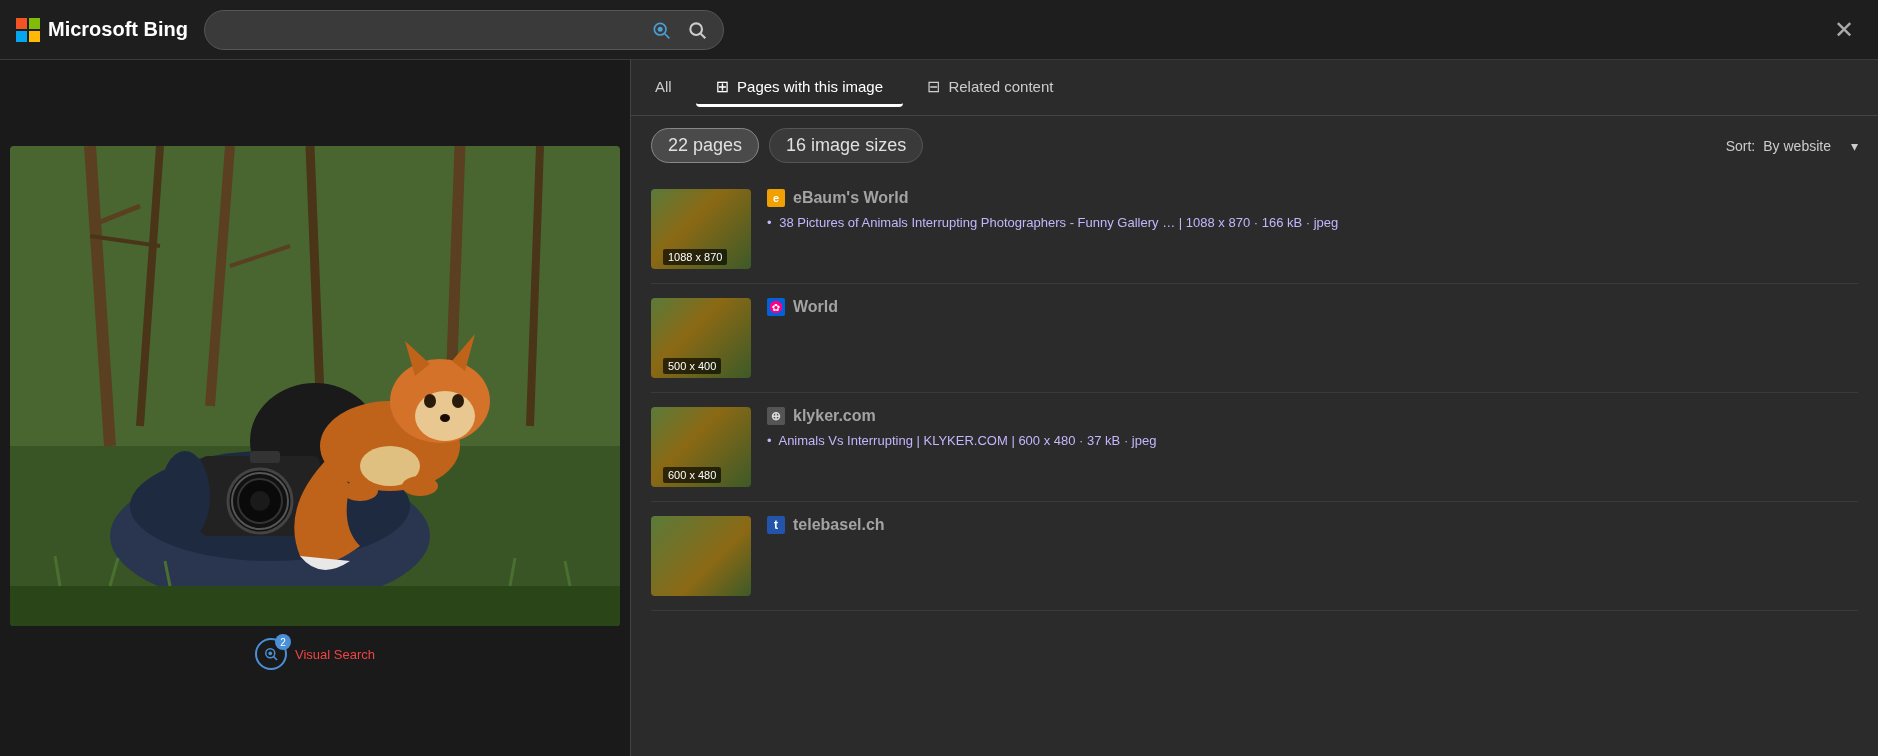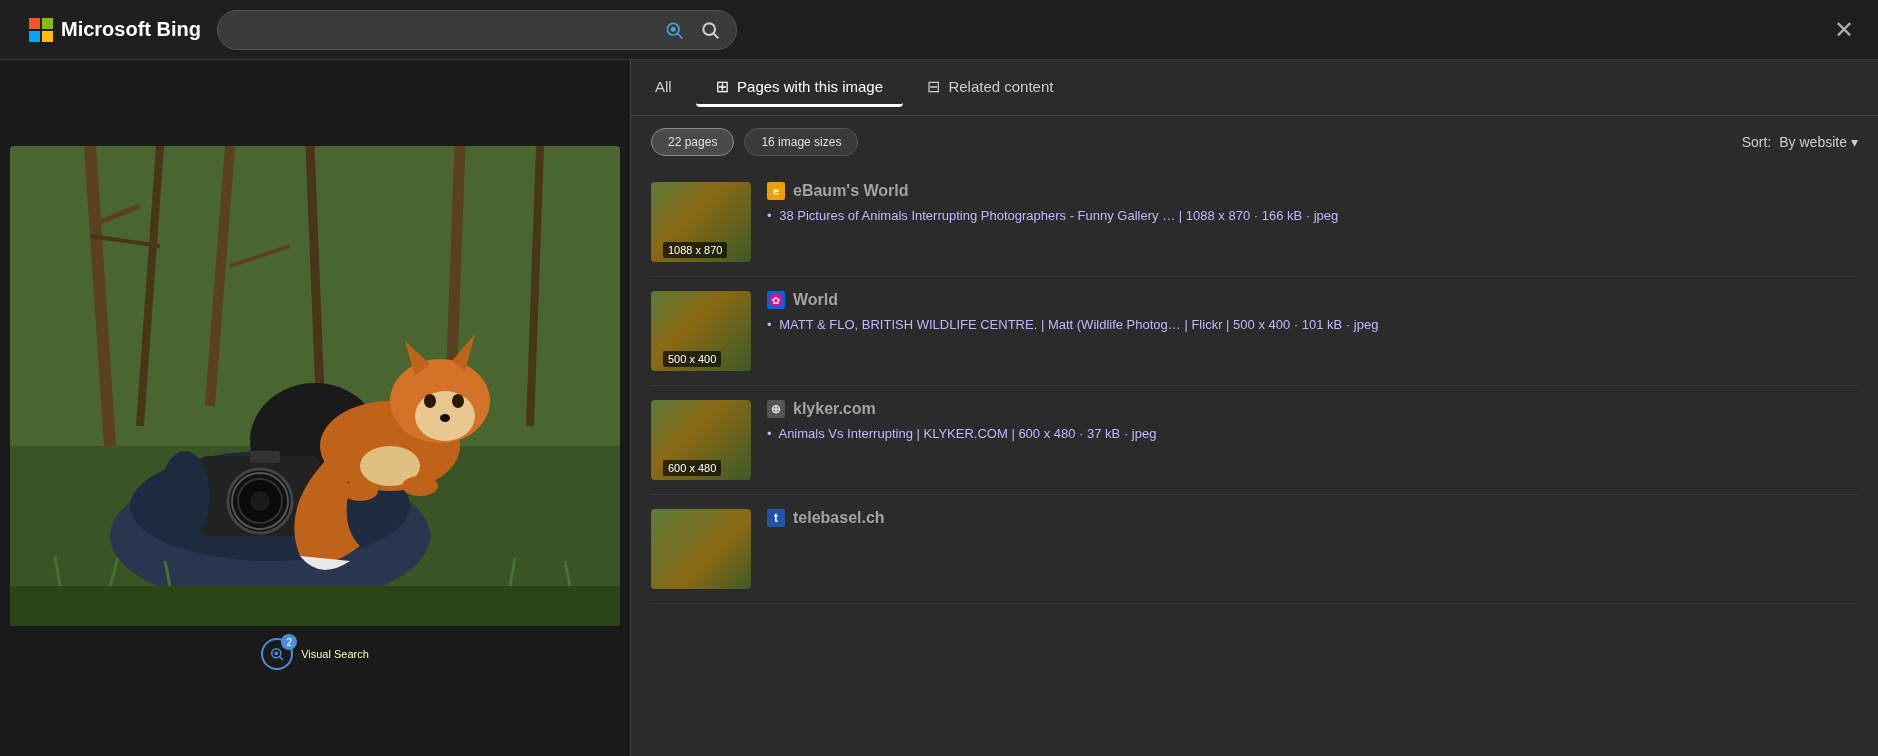--- a/index.html
+++ b/index.html
@@ -20,21 +20,20 @@
       align-items: center;
       padding: 0 16px;
       gap: 16px;
       border-bottom: 1px solid #3a3a3a;
     }
     .logo-area {
       display: flex;
       align-items: center;
       gap: 8px;
       min-width: 120px;
-      margin-left: 13px;
     }
     .ms-logo {
       width: 24px;
       height: 24px;
       display: grid;
       grid-template-columns: 1fr 1fr;
       grid-template-rows: 1fr 1fr;
       gap: 2px;
     }
     .ms-logo-r { background: #f35325; }
@@ -133,22 +132,22 @@
       height: 16px;
       background: #4a90d9;
       border-radius: 50%;
       font-size: 10px;
       color: white;
       display: flex;
       align-items: center;
       justify-content: center;
     }
     .vs-text {
-      color: #fef9c3;
-      font-size: 11px;
+      color: #ef4444;
+      font-size: 13px;
     }
 
     
     .right-panel {
       flex: 1;
       background: #2b2b2b;
       display: flex;
       flex-direction: column;
       overflow: hidden;
     }
@@ -190,38 +189,38 @@
       padding: 12px 20px;
       gap: 10px;
     }
     .filter-btn {
       padding: 6px 16px;
       border-radius: 20px;
       border: 1px solid #555;
       background: #3a3a3a;
       color: #e0e0e0;
       cursor: pointer;
-      font-size: 12px;
+      font-size: 18px;
     }
     .filter-btn.active {
       background: #4a4a4a;
       border-color: #888;
     }
     .sort-area {
       margin-left: auto;
       display: flex;
       align-items: center;
       gap: 8px;
       color: #ccc;
       font-size: 14px;
     }
     .sort-dropdown {
       display: flex;
       align-items: center;
-      gap: 4px;
+      gap: 20px;
       cursor: pointer;
     }
 
     
     .results {
       flex: 1;
       overflow-y: auto;
       padding: 0 20px 20px;
     }
     .result-item {
@@ -468,26 +467,20 @@
       <div class="result-item">
         <div class="result-thumb">
           <div class="thumb-img"></div>
           <span class="thumb-label">500 x 400</span>
         </div>
         <div class="result-info">
           <div class="result-site">
             <div class="site-favicon" style="background: radial-gradient(circle, #ff0084 50%, #0063dc 50%); color: white; font-size:10px;">✿</div>
             <span class="site-name">World</span>
           </div>
-          <div class="result-meta">
-            <span class="bullet">•</span>
-            <span>MATT &amp; FLO, BRITISH WILDLIFE CENTRE. | Matt (Wildlife Photog… | Flickr</span>
-            <span> | </span>
-            <span>500 x 400 · 101 kB · jpeg</span>
-          </div>
         </div>
       </div>
 
       <div class="result-item">
         <div class="result-thumb">
           <div class="thumb-img"></div>
           <span class="thumb-label">600 x 480</span>
         </div>
         <div class="result-info">
           <div class="result-site">

